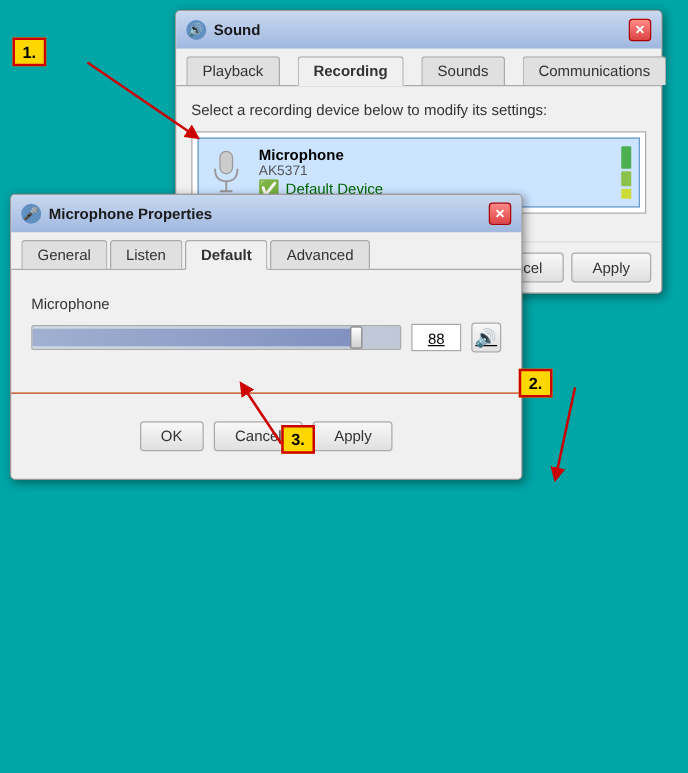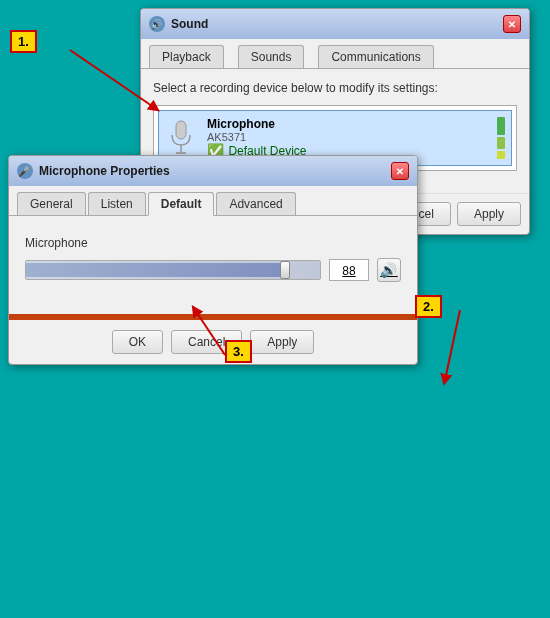--- a/index.html
+++ b/index.html
@@ -306,22 +306,22 @@
       border-radius: 3px;
       cursor: pointer;
       display: flex; align-items: center; justify-content: center;
       font-size: 14px;
     }
 
     .mic-dialog-bottom {
       display: flex;
       justify-content: center;
       gap: 8px;
-      padding: 10px;
-      border-top: 6px solid #c2410c;
+      padding: 22px;
+      border-top: 1px solid #c2410c;
     }
 
     
     .annotation {
       position: absolute;
       background: #FFD700;
       border: 2px solid #CC0000;
       font-weight: bold;
       font-size: 13px;
       color: #000;
@@ -348,20 +348,21 @@
   <div class="dialog-titlebar">
     <div class="dialog-title-left">
       <div class="dialog-title-icon">🔊</div>
       <span class="dialog-title-text">Sound</span>
     </div>
     <div class="titlebar-close">✕</div>
   </div>
 
   <div class="tabs-bar">
     <div class="tab">Playback</div>
+    <div class="tab active">Recording</div>
     <div class="tab">Sounds</div>
     <div class="tab">Communications</div>
   </div>
 
   <div class="dialog-content">
     <div class="instruction-text">Select a recording device below to modify its settings:</div>
 
     <div class="device-list">
       <div class="device-item">
         <div class="mic-icon">

